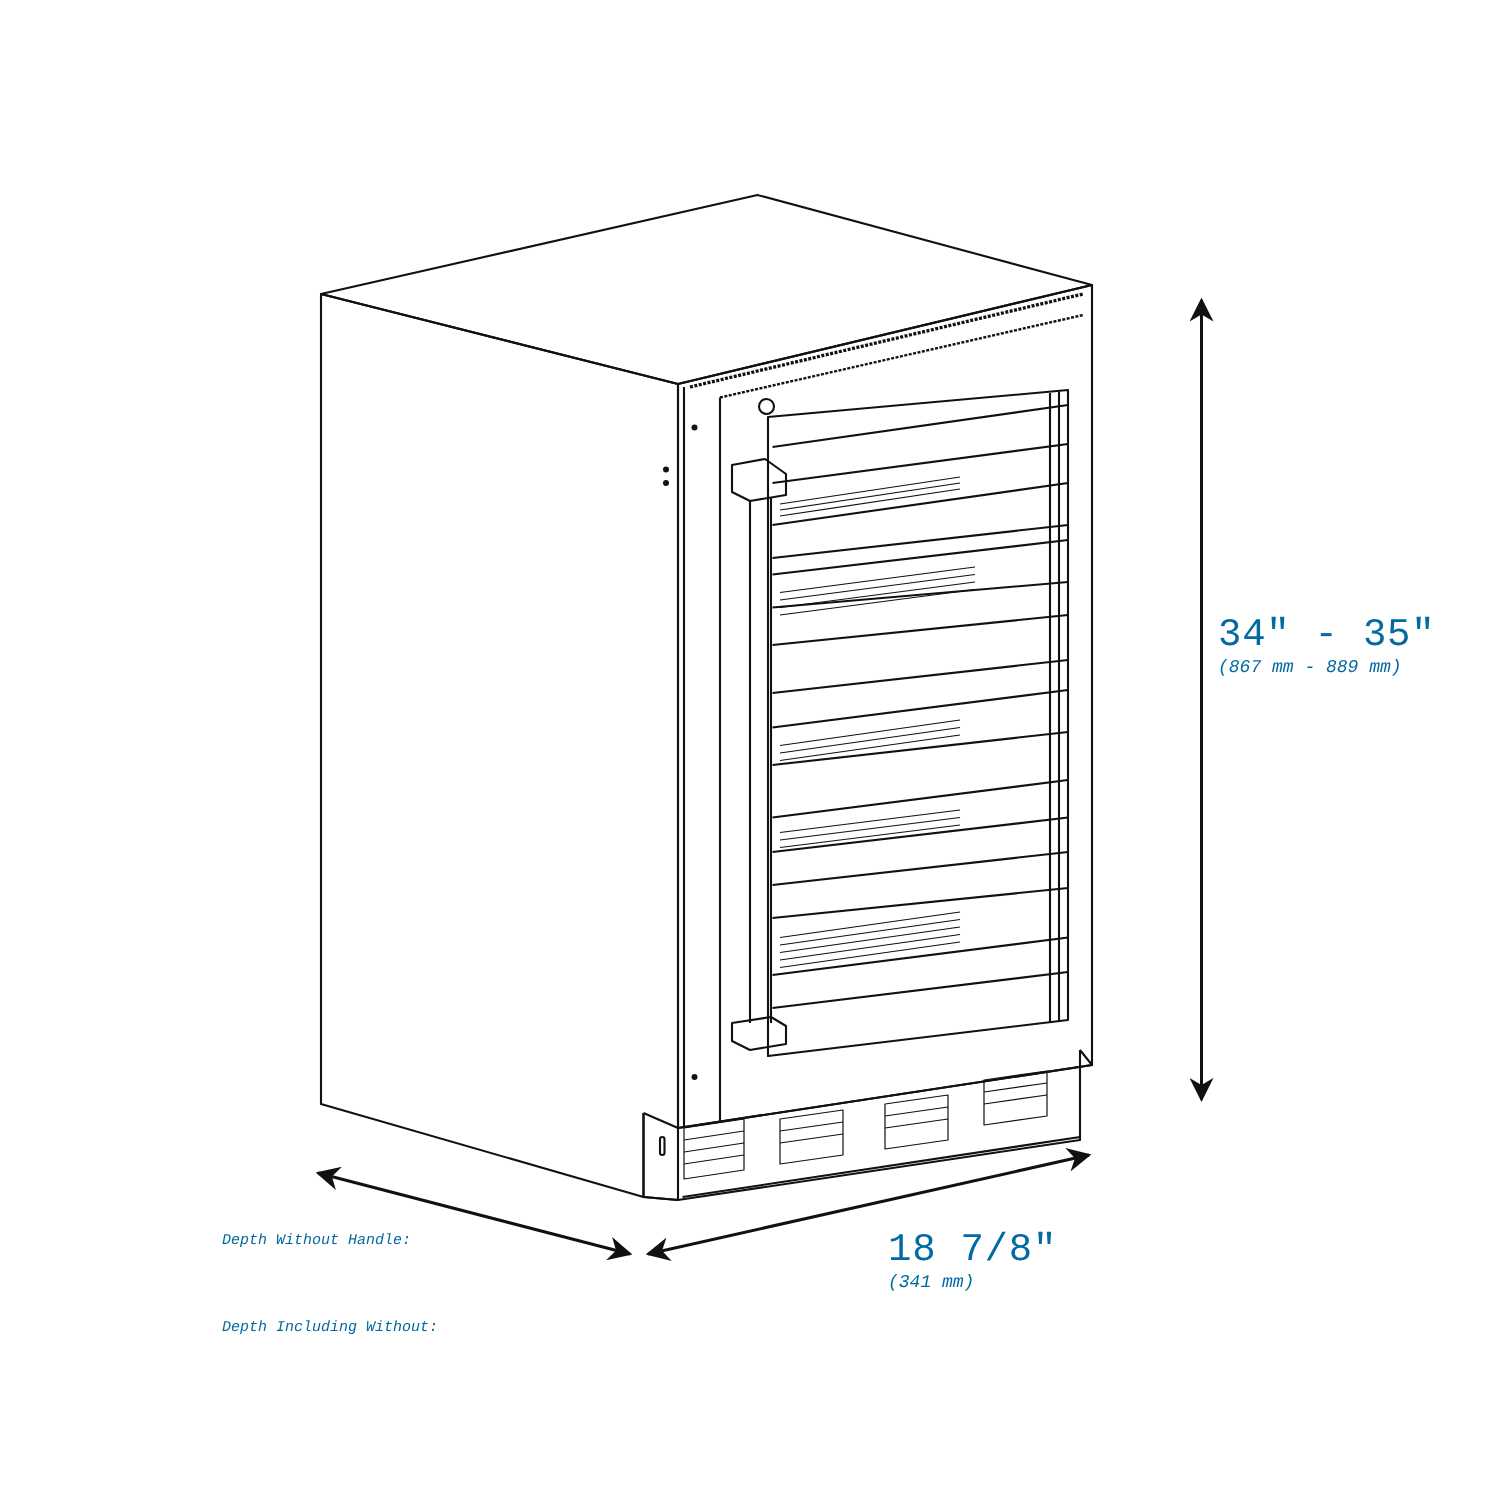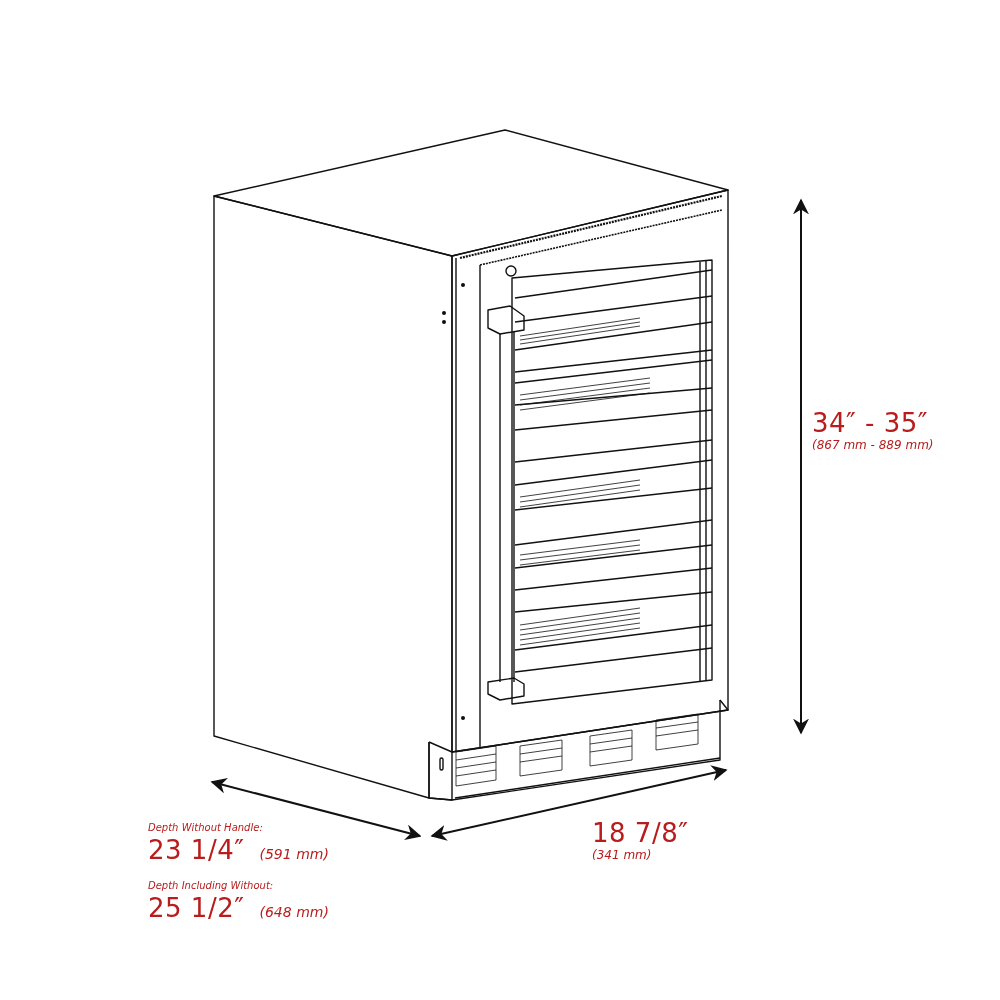--- a/index.html
+++ b/index.html
@@ -1,18 +1,18 @@
 <!DOCTYPE html>
 <html><head>
   <meta charset="utf-8">
   <style>
     html, body { margin: 0; padding: 0; background: #ffffff; }
     body { width: 1000px; height: 1000px; position: relative; overflow: hidden; font-family: "DejaVu Sans", sans-serif; color: #111; }
     #drawing { position: absolute; left: 0; top: 0; width: 1000px; height: 1000px; }
-    .dim-label { position: absolute; white-space: nowrap; color: #b91c1c; }
+    .dim-label { position: absolute; white-space: nowrap; color: #0369a1; font-family: Liberation Mono, monospace; }
     .big { font-size: 26px; letter-spacing: 0.5px; }
     .small-it { font-size: 12px; font-style: italic; }
     .caption { font-size: 10px; font-style: italic; }
     .mm { font-size: 14px; font-style: italic; margin-left: 10px; }
   </style>
 </head>
 <body>
 
 <svg id="drawing" viewBox="0 0 1000 1000" xmlns="http://www.w3.org/2000/svg" fill="none" stroke="#111" stroke-width="1.4" stroke-linejoin="round">
   <defs>
@@ -124,25 +124,17 @@
   <div class="small-it" style="margin-top:0px;">(867 mm - 889 mm)</div>
 </div>
 
 <div class="dim-label" style="left:592px; top:818px;">
   <div class="big">18 7/8″</div>
   <div class="small-it">(341 mm)</div>
 </div>
 
 <div class="dim-label" style="left:148px; top:822px;">
   <div class="caption">Depth Without Handle:</div>
-  <div style="margin-top:2px;">
-    <span class="big">23 1/4″</span>
-    <span class="mm">(591 mm)</span>
-  </div>
 </div>
 
 <div class="dim-label" style="left:148px; top:880px;">
   <div class="caption">Depth Including Without:</div>
-  <div style="margin-top:2px;">
-    <span class="big">25 1/2″</span>
-    <span class="mm">(648 mm)</span>
-  </div>
 </div>
 
 </body></html>

